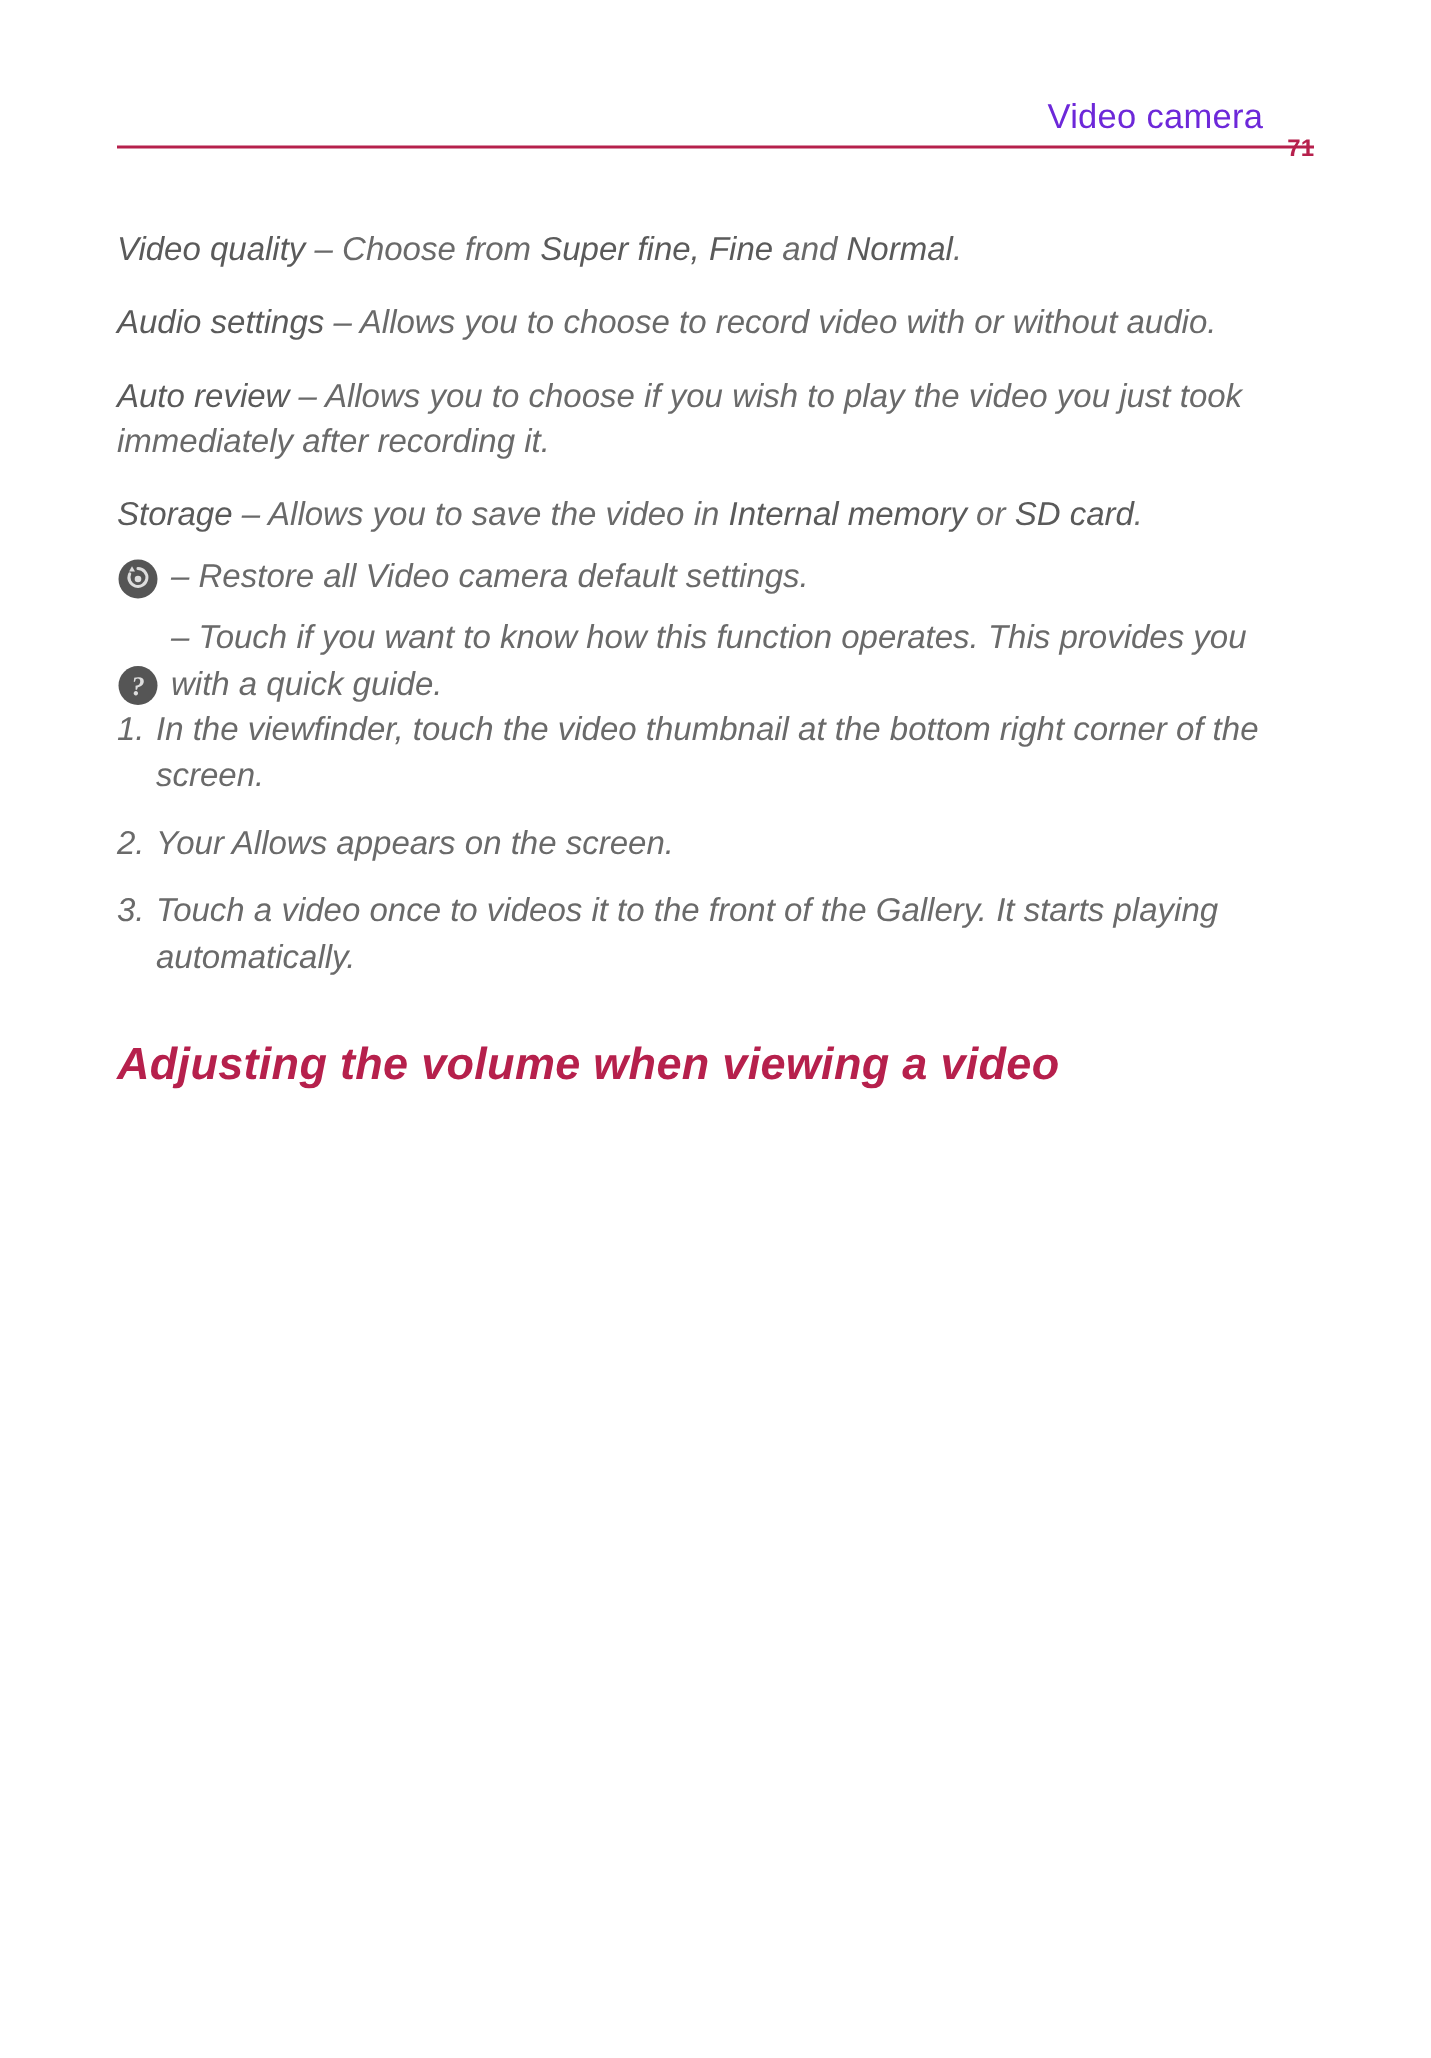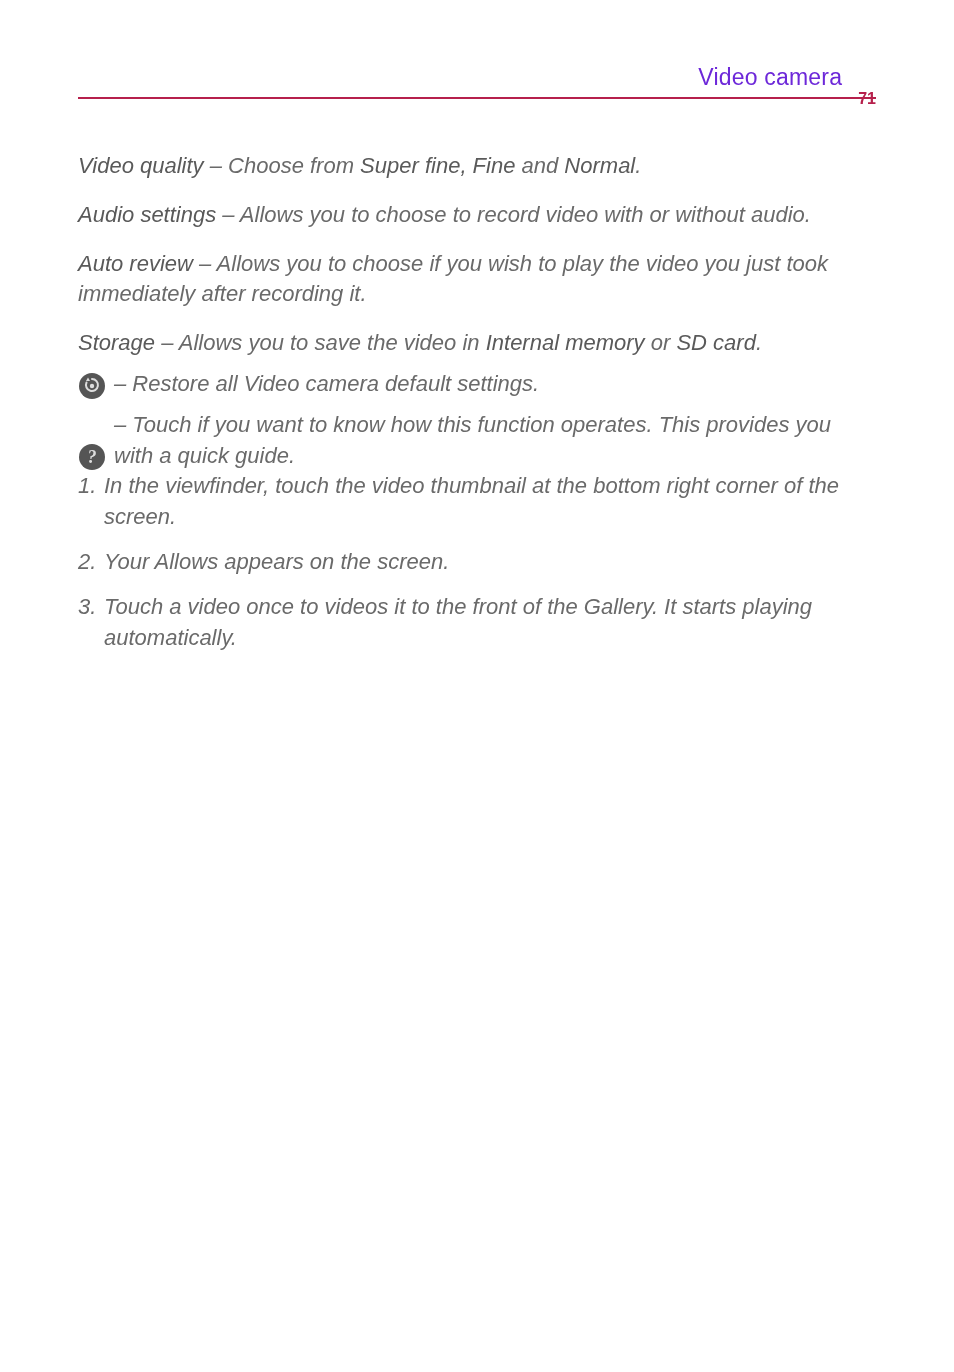--- a/index.html
+++ b/index.html
@@ -148,17 +148,18 @@
     </div>
     <div class="ol-item">
       <span class="num">2.</span>
       <span class="txt">Your Allows appears on the screen.</span>
     </div>
     <div class="ol-item">
       <span class="num">3.</span>
       <span class="txt">Touch a video once to videos it to the front of the Gallery. It starts playing automatically.</span>
     </div>
 
+    <h2 class="heading">Adjusting the volume when viewing a video</h2>
 
 
   </div>
 
 </div>
 
 </body></html>

